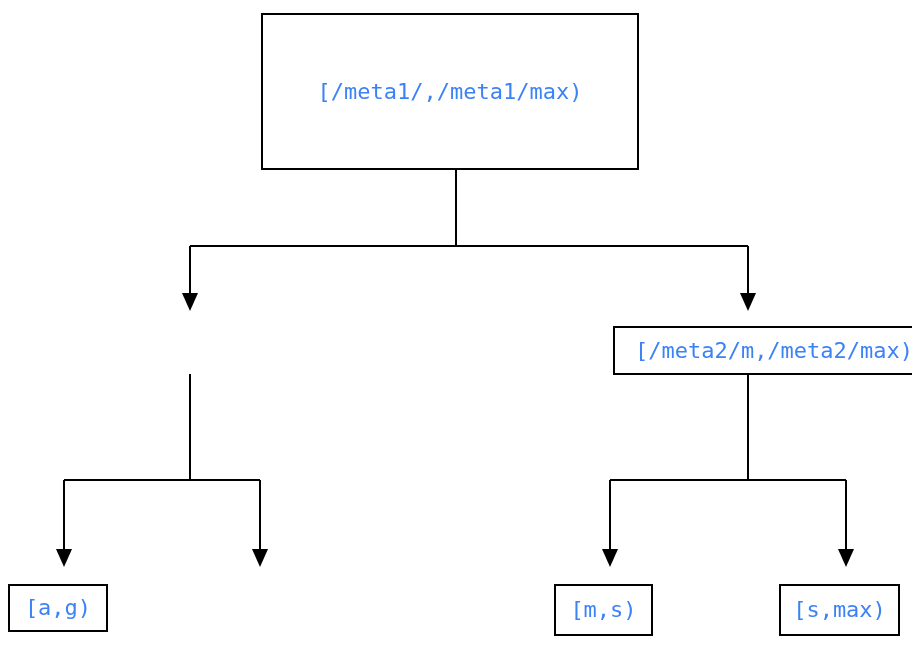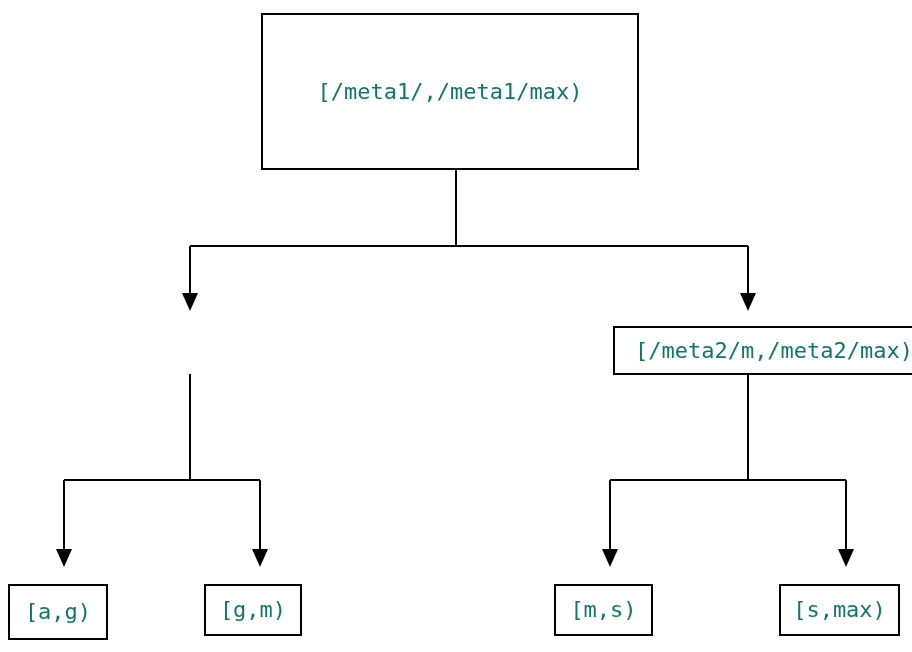--- a/index.html
+++ b/index.html
@@ -23,29 +23,29 @@
     height: 652px;
   }
   .node {
     position: absolute;
     box-sizing: border-box;
     border: 2px solid #000000;
     background: #ffffff;
     display: flex;
     align-items: center;
     justify-content: center;
-    color: #0f766e;
+    color: #3b82f6;
     font-size: 22px;
     line-height: 1;
     white-space: nowrap;
   }
   .node-root      { left: 261px; top: 13px;  width: 378px; height: 157px; }
   .node-mid-left  { left: 22px;  top: 326px; width: 323px; height: 48px;  }
   .node-mid-right { left: 581px; top: 326px; width: 322px; height: 49px; margin-left: 32px;  }
-  .node-leaf-ag   { left: 8px;   top: 584px; width: 100px; height: 56px;  }
+  .node-leaf-ag   { left: 8px;   top: 584px; width: 100px; height: 48px;  }
   .node-leaf-gm   { left: 204px; top: 584px; width: 98px;  height: 52px;  }
   .node-leaf-ms   { left: 554px; top: 584px; width: 99px;  height: 52px;  }
   .node-leaf-smax { left: 779px; top: 584px; width: 121px; height: 52px;  }
   .edge {
     stroke: #000000;
     stroke-width: 2;
     fill: none;
   }
   .arrowhead {
     fill: #000000;
@@ -93,23 +93,20 @@
 
 
   <div class="node node-mid-right">
     <span>[/meta2/m,/meta2/max)</span>
   </div>
 
   <div class="node node-leaf-ag">
     <span>[a,g)</span>
   </div>
 
-  <div class="node node-leaf-gm">
-    <span>[g,m)</span>
-  </div>
 
   <div class="node node-leaf-smax">
     <span>[s,max)</span>
   </div>
 
   <div class="node node-leaf-ms">
     <span>[m,s)</span>
   </div>
 
 </div>

